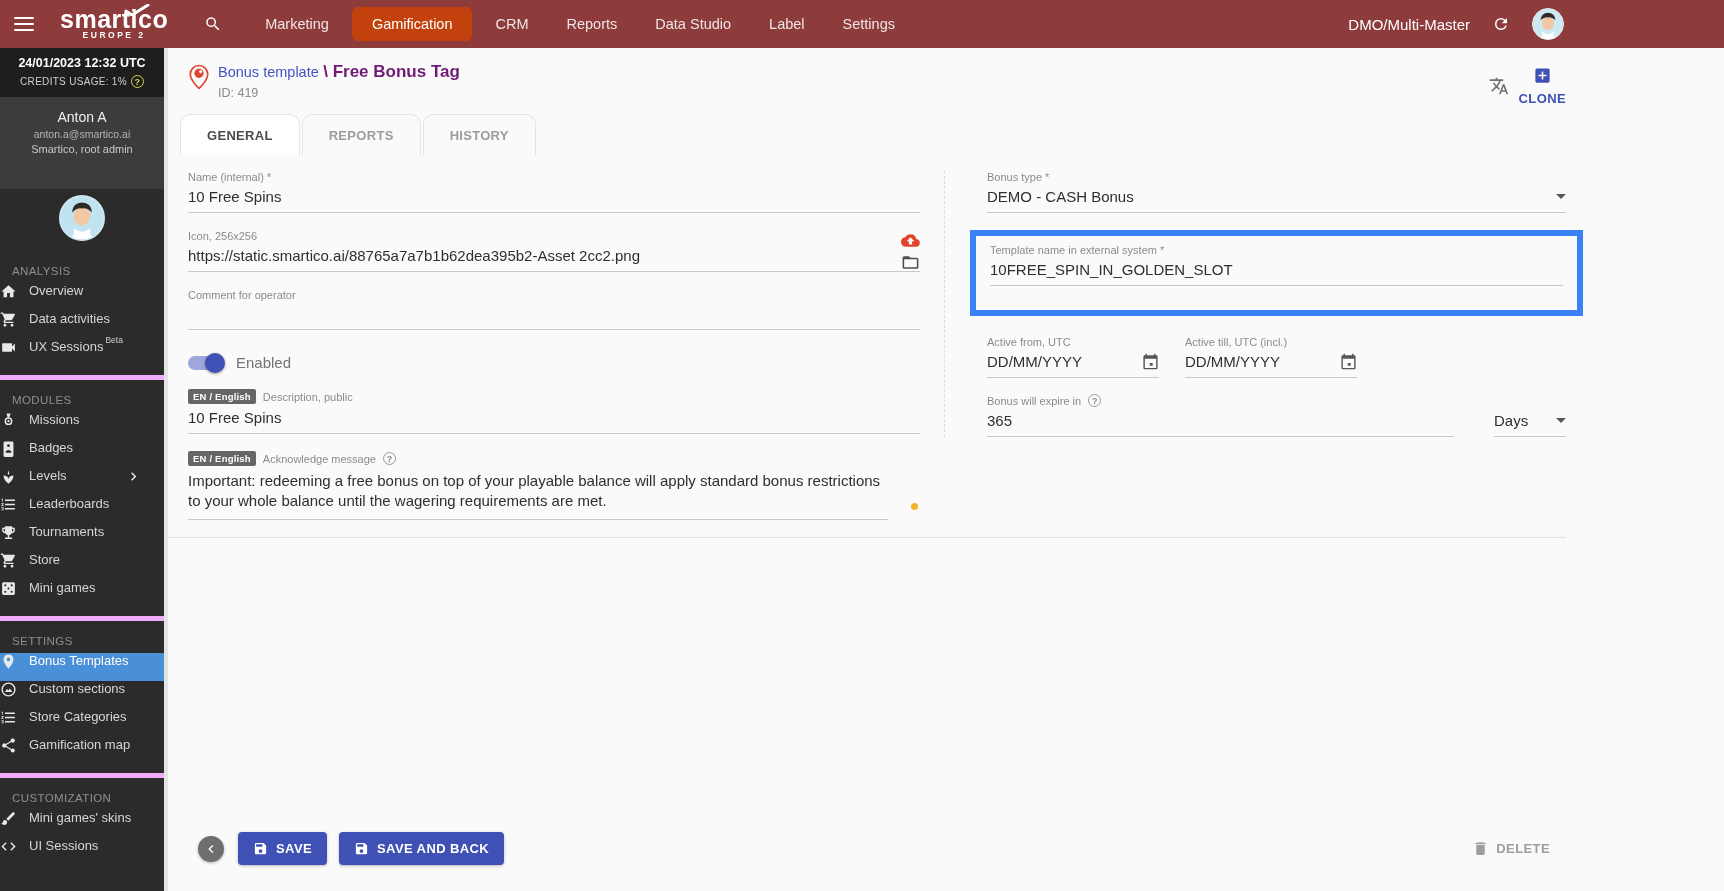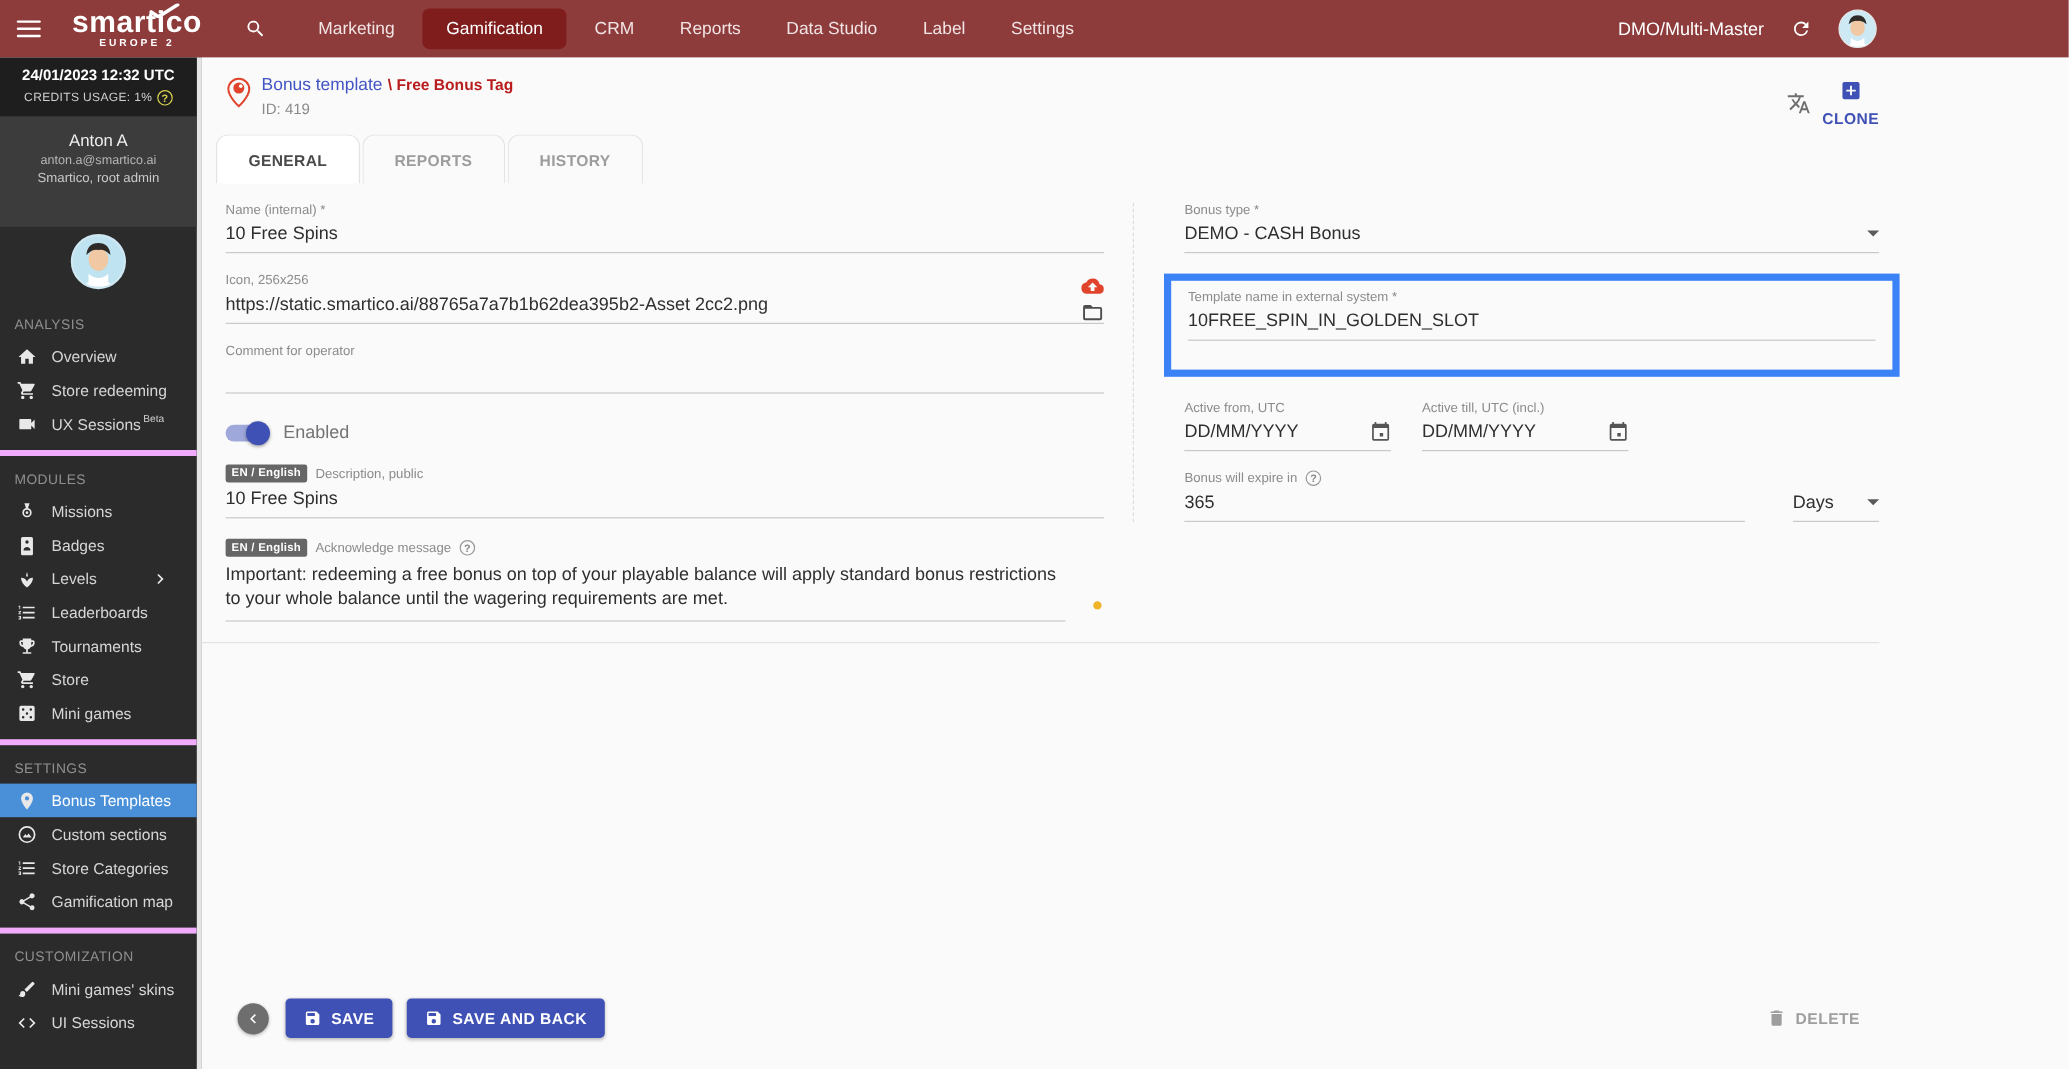--- a/index.html
+++ b/index.html
@@ -13,21 +13,21 @@
     justify-content:space-between; cursor:pointer; margin-right:26px; }
   .hamburger span { height:2px; background:#fff; border-radius:1px; }
   .logo-wrap { text-align:center; margin-right:36px; position:relative; }
   .logo-text { font-size:25px; font-weight:bold; letter-spacing:.5px; line-height:22px; }
   .logo-sub { font-size:8.5px; font-weight:bold; letter-spacing:2.5px; }
   .logo-check { position:absolute; top:-6px; right:18px; }
   .top-search { width:18px; height:18px; margin-right:28px; cursor:pointer; }
   .nav { display:flex; align-items:center; gap:8px; }
   .nav-item { font-size:14.5px; color:#F2E4E4; padding:9px 15px; cursor:pointer;
     border-radius:6px; white-space:nowrap; }
-  .nav-item.active { background:#7f1d1d; color:#fff; padding:9px 20px; }
+  .nav-item.active { background:#c2410c; color:#fff; padding:9px 20px; }
   .top-right { margin-left:auto; display:flex; align-items:center; gap:22px; }
   .account { font-size:15px; }
   .refresh-ico { width:18px; height:18px; cursor:pointer; }
   .avatar { width:32px; height:32px; border-radius:50%; background:#CDE9F4; overflow:hidden;
     border:1px solid #e8e8e8; cursor:pointer; }
 
   
   .app { display:flex; height:843px; }
   .sidebar { width:168px; background:#2B2B2B; color:#D8D8D8; flex-shrink:0;
     border-right:4px solid #E4E4E4; overflow:hidden; }
@@ -44,32 +44,32 @@
   .qmark.grey { border-color:#999; color:#888; }
   .sb-user { background:#3C3C3C; text-align:center; padding:12px 6px 0; height:92px; }
   .sb-user-name { font-size:14px; color:#EFEFEF; }
   .sb-user-email { font-size:10.5px; color:#B5B5B5; margin-top:3px; }
   .sb-user-role { font-size:11px; color:#C9C9C9; margin-top:3px; }
   .sb-avatar { width:46px; height:46px; border-radius:50%; background:#BFE3F0;
     margin:6px auto 10px; overflow:hidden; position:relative; z-index:2; border:2px solid #CFE7F2; }
   .sb-section { padding:6px 0 8px; }
   .sb-section + .sb-section { border-top:5px solid #f0abfc; }
   .sb-title { font-size:11.5px; color:#8F8F8F; padding:8px 0 6px 12px; letter-spacing:.4px; }
-  .sb-item { display:flex; align-items:center; height:28px; padding-left:14px;
+  .sb-item { display:flex; align-items:flex-start; height:28px; 
     font-size:13px; color:#D6D6D6; cursor:pointer; position:relative; }
   .sb-item .ico { width:17px; height:17px; margin-right:12px; flex-shrink:0; color:#E8E8E8; }
   .sb-item.active { background:#4A90D9; color:#fff; }
   .sb-beta { font-size:8.5px; position:relative; top:-4px; margin-left:2px; color:#CFCFCF; }
   .sb-chevron { position:absolute; right:10px; width:14px; height:14px; color:#CFCFCF; }
 
   
   .crumb-row { display:flex; align-items:flex-start; padding:14px 0 0 20px; }
   .crumb-pin { width:22px; height:26px; margin:2px 8px 0 0; }
   .crumb-link { color:#4254C5; font-size:14.5px; cursor:pointer; }
-  .crumb-rest { color:#b91c1c; font-size:13px; font-weight:bold; }
+  .crumb-rest { color:#701a75; font-size:17px; font-weight:bold; }
   .crumb-id { color:#8A8A8A; font-size:12.5px; margin-top:4px; }
   .head-actions { position:absolute; top:18px; right:158px; display:flex;
     align-items:center; gap:10px; }
   .translate-btn { width:20px; height:20px; color:#6E6E6E; cursor:pointer; }
   .clone-btn { display:flex; align-items:center; gap:6px; color:#3F51B5;
     font-size:13px; font-weight:bold; letter-spacing:.4px; cursor:pointer;flex-direction:column; }
   .clone-btn .ico { width:19px; height:19px; }
 
   
   .tabs { display:flex; padding-left:12px; margin-top:14px; }
@@ -224,21 +224,21 @@
             </svg>
           </span>
         <span>Overview</span>
       </div>
       <div class="sb-item">
         <span class="ico">
             <svg viewBox="0 0 24 24" fill="currentColor">
               <path d="M7 18c-1.1 0-2 .9-2 2s.9 2 2 2 2-.9 2-2-.9-2-2-2zM1 2v2h2l3.6 7.59-1.35 2.45c-.16.28-.25.61-.25.96 0 1.1.9 2 2 2h12v-2H7.42c-.14 0-.25-.11-.25-.25l.03-.12.9-1.63h7.45c.75 0 1.41-.41 1.75-1.03l3.58-6.49A1 1 0 0 0 20 4H5.21l-.94-2H1zm16 16c-1.1 0-2 .9-2 2s.9 2 2 2 2-.9 2-2-.9-2-2-2z"></path>
             </svg>
           </span>
-        <span>Store redeeming</span>
+        <span>Data activities</span>
       </div>
       <div class="sb-item">
         <span class="ico">
             <svg viewBox="0 0 24 24" fill="currentColor">
               <path d="M17 10.5V7a1 1 0 0 0-1-1H4a1 1 0 0 0-1 1v10a1 1 0 0 0 1 1h12a1 1 0 0 0 1-1v-3.5l4 4v-11l-4 4z"></path>
             </svg>
           </span>
         <span>UX Sessions</span>
         <span class="sb-beta">Beta</span>
       </div>

